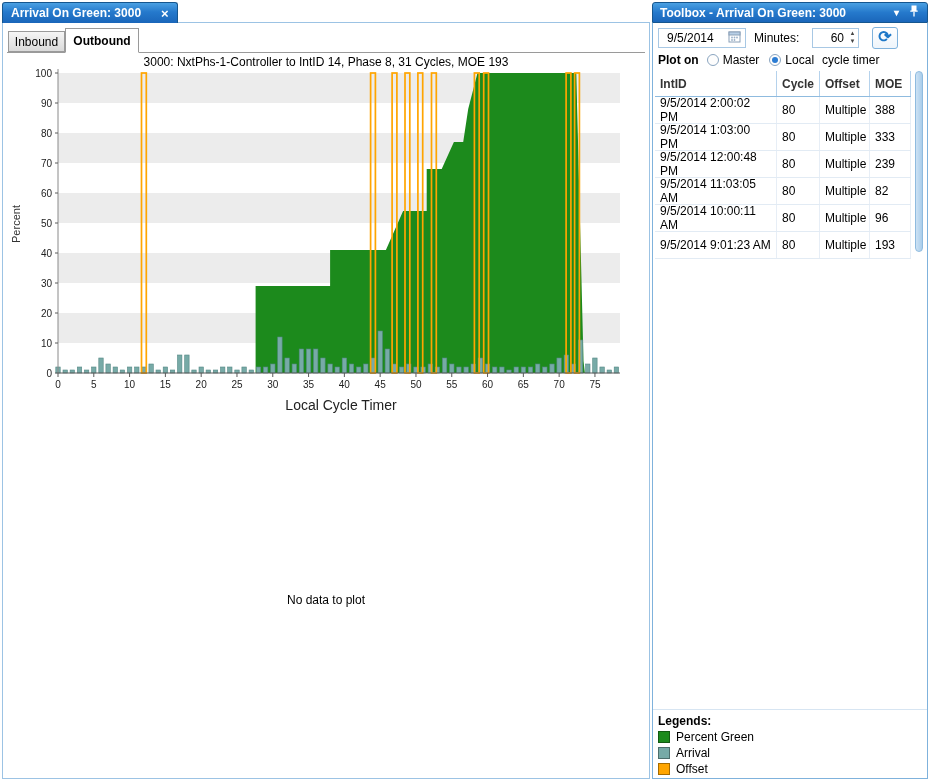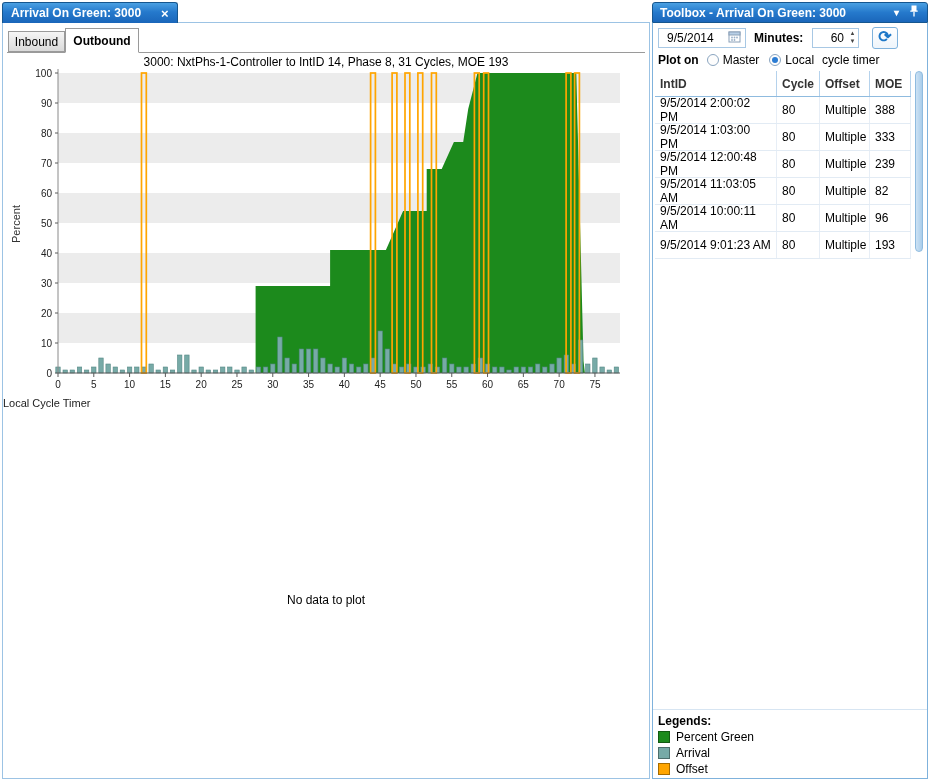--- a/index.html
+++ b/index.html
@@ -17,37 +17,37 @@
   .left-pane{position:absolute;left:2px;top:22px;width:648px;height:757px;box-sizing:border-box;
     border:1px solid #9cc3e4;background:#fff;}
   .tabline{position:absolute;left:4px;right:4px;top:29px;border-top:1px solid #9a9a9a;}
   .tab{position:absolute;box-sizing:border-box;font-size:12px;display:flex;align-items:center;justify-content:center;
     border:1px solid #9a9a9a;color:#000;}
   .tab.inactive{left:5px;top:8px;width:57px;height:21px;background:linear-gradient(#f5f5f5,#dadada);}
   .tab.active{left:62px;top:5px;width:74px;height:25px;background:#fff;border-bottom:1px solid #fff;z-index:2;font-weight:600;}
   .chart-title{position:absolute;top:32px;left:0;width:100%;text-align:center;font-size:12px;font-weight:400;color:#000;}
   .chart-svg{position:absolute;left:6px;top:42px;}
   .ylab{position:absolute;left:-32px;top:195px;width:90px;text-align:center;transform:rotate(-90deg);font-size:11px;color:#333;}
-  .xlab{position:absolute;top:374px;left:0;width:100%;text-align:left;font-size:11px;color:#222;}
+  .xlab{position:absolute;top:374px;left:15px;width:100%;text-align:center;font-size:14px;color:#222;}
   .nodata{position:absolute;top:570px;left:0;width:100%;text-align:center;font-size:12px;color:#000;}
 
   
   .toolbox{position:absolute;left:652px;top:2px;width:276px;height:777px;}
   .tb-title{height:21px;box-sizing:border-box;background:linear-gradient(180deg,#4aa0e2 0%,#2579cc 50%,#1a66ba 100%);
     color:#fff;font-size:12px;font-weight:600;display:flex;align-items:center;padding:0 7px;
     border:1px solid #15568f;border-radius:3px 3px 0 0;}
   .tb-title .spacer{flex:1;}
   .tb-drop{font-size:10px;margin-right:9px;}
   .tb-body{position:absolute;top:21px;bottom:0;left:0;right:0;box-sizing:border-box;
     border:1px solid #7fb2dc;border-top:none;background:#fff;}
 
   .date-box{position:absolute;left:5px;top:5px;width:88px;height:20px;box-sizing:border-box;
     border:1px solid #a8c8e4;display:flex;align-items:center;font-size:12px;padding:0 4px 0 8px;background:#fff;}
   .date-box .dtext{flex:1;}
-  .minutes-label{position:absolute;left:101px;top:8px;font-size:12px;font-weight:bold;color:#000;}
+  .minutes-label{position:absolute;left:101px;top:8px;font-size:12px;font-weight:normal;color:#000;}
   .spin-box{position:absolute;left:159px;top:5px;width:47px;height:20px;box-sizing:border-box;
     border:1px solid #a8c8e4;display:flex;align-items:center;background:#fff;font-size:12px;}
   .spin-value{flex:1;text-align:right;padding-right:3px;}
   .spin-arrows{display:flex;flex-direction:column;justify-content:center;width:11px;line-height:1;}
   .spin-arrows .arr{font-size:6px;color:#444;text-align:center;height:8px;}
   .refresh-btn{position:absolute;left:219px;top:4px;width:26px;height:22px;box-sizing:border-box;
     border:1px solid #7fb2dc;border-radius:3px;background:linear-gradient(#ffffff,#eef5fb);
     display:flex;align-items:center;justify-content:center;}
   .refresh-glyph{color:#1e78c8;font-size:16px;font-weight:bold;line-height:1;margin-top:-2px;}
 

